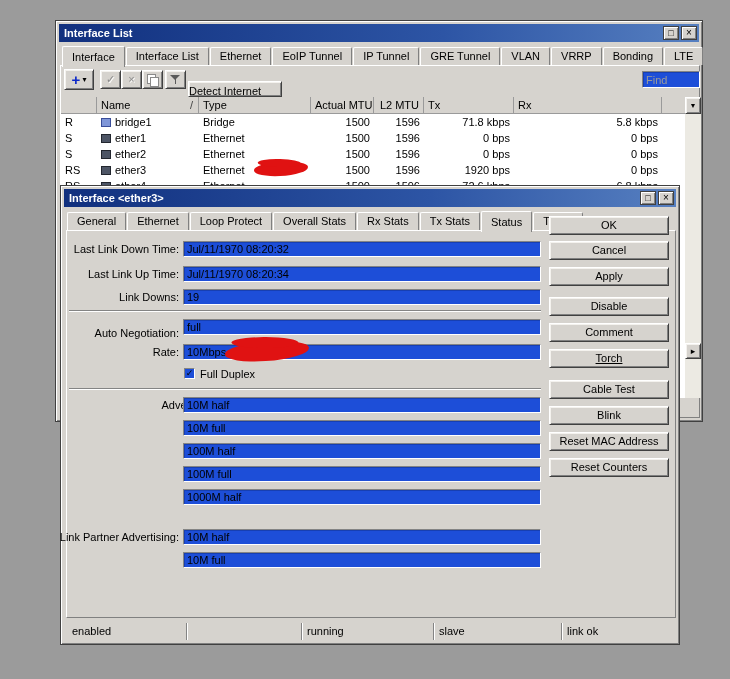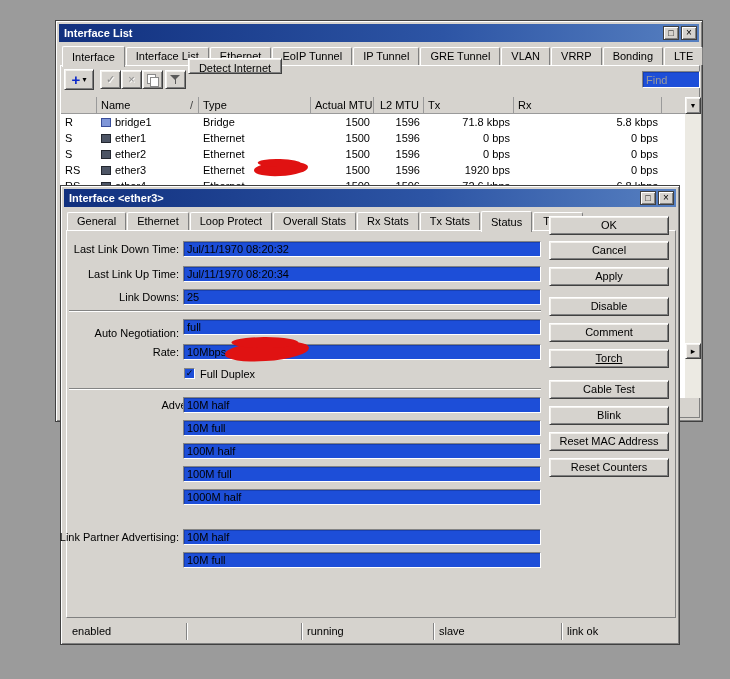--- a/index.html
+++ b/index.html
@@ -68,22 +68,22 @@
   .icon-copy::before { content:""; position:absolute; left:0; top:0; width:7px; height:8px;
                        border:1px solid #8a8a8a; background:#fff; }
   .icon-copy::after  { content:""; position:absolute; left:3px; top:3px; width:7px; height:8px;
                        border:1px solid #8a8a8a; background:#fff; }
   .icon-funnel { position:relative; width:11px; height:11px; display:inline-block; vertical-align:-2px; }
   .icon-funnel::before { content:""; position:absolute; left:0; top:1px; width:0; height:0;
                          border-left:5px solid transparent; border-right:5px solid transparent;
                          border-top:5px solid #5a5a5a; }
   .icon-funnel::after  { content:""; position:absolute; left:5px; top:5px; width:1px; height:5px;
                          background:#5a5a5a; }
-  .btn-detect { position:absolute; left:132px; top:37px; width:94px; height:16px;
-                text-align:center; line-height:18px; }
+  .btn-detect { position:absolute; left:132px; top:60px; width:94px; height:16px;
+                text-align:left; line-height:18px; }
   .find-input { position:absolute; left:586px; top:50px; width:58px; height:17px;
                 padding:0 3px; font:inherit; }
   .find-input::placeholder { color:#9a9a9a; }
 
   
   .thead { position:absolute; left:5px; top:76px; width:624px; height:17px;
            background:#d6d3ce; border-bottom:1px solid #9a9a9a; }
   .th { position:absolute; top:0; height:16px; line-height:16px; padding:0 4px;
         border-right:1px solid #9a9a9a; white-space:nowrap; }
   .th .sortglyph { position:absolute; right:5px; top:0; color:#444; }
@@ -263,21 +263,21 @@
 
   <div class="frame" style="left:5px;top:44px;width:610px;height:388px;"></div>
 
   <span class="lbl" style="top:55px;">Last Link Down Time:</span>
   <span class="sunken fld" style="top:55px;">Jul/11/1970 08:20:32</span>
 
   <span class="lbl" style="top:80px;">Last Link Up Time:</span>
   <span class="sunken fld" style="top:80px;">Jul/11/1970 08:20:34</span>
 
   <span class="lbl" style="top:103px;">Link Downs:</span>
-  <span class="sunken fld" style="top:103px;">25</span>
+  <span class="sunken fld" style="top:103px;">19</span>
 
   <div class="sep" style="top:124px;"></div>
 
   <span class="lbl" style="top:139px;">Auto Negotiation:</span>
   <span class="sunken fld" style="top:133px;">full</span>
 
   <span class="lbl" style="top:158px;">Rate:</span>
   <span class="sunken fld" style="top:158px;">10Mbps</span>
 
   <span class="chkrow">

